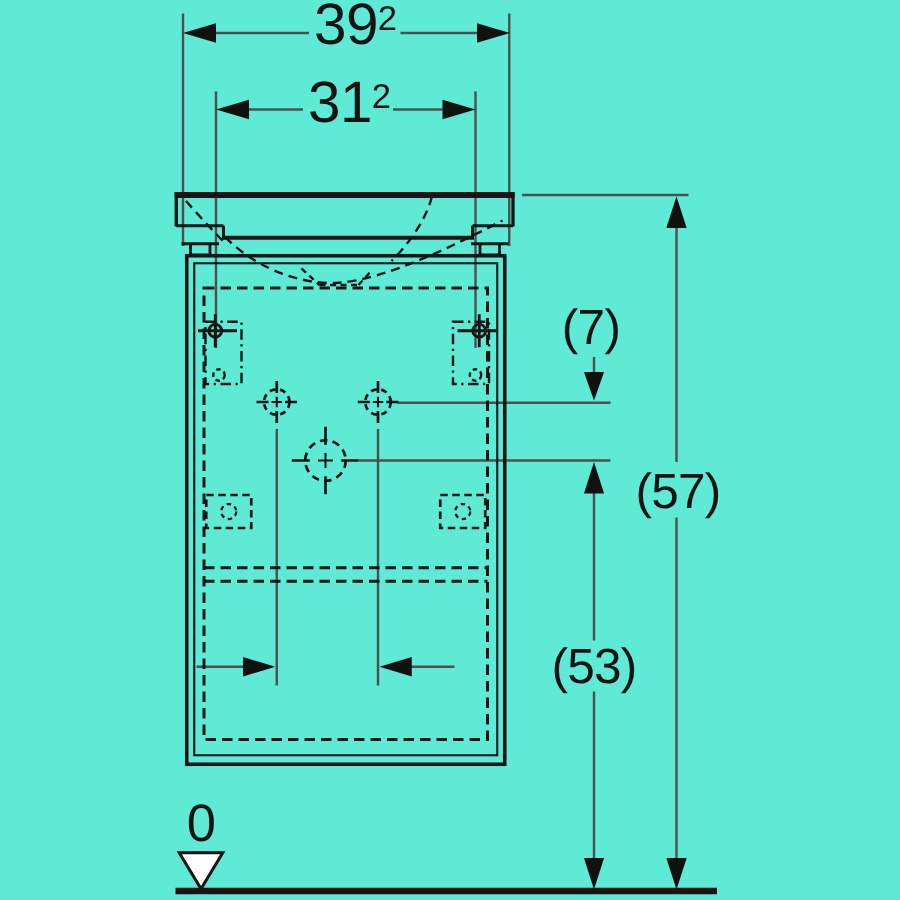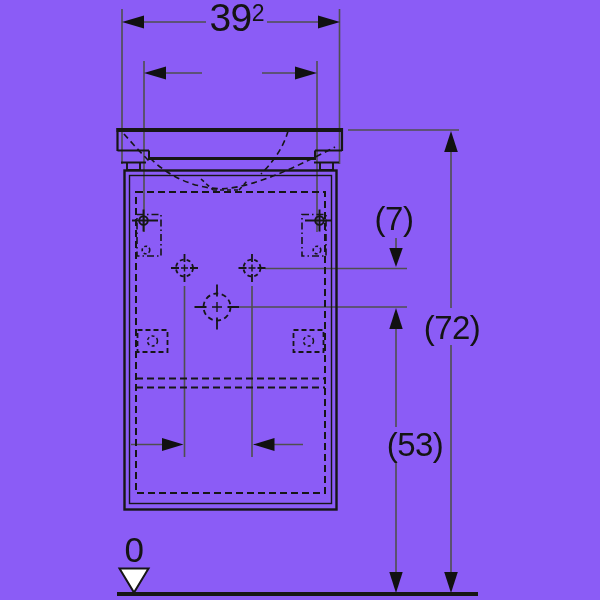--- a/index.html
+++ b/index.html
@@ -1,17 +1,17 @@
 <!DOCTYPE html>
 <html><head>
 <meta charset="utf-8">
 <style>
   html,body{margin:0;padding:0;background:#fff;}
   .stage{
-    position:relative;width:600px;height:600px;background:#8b5cf6;
+    position:relative;width:600px;height:600px;background:#5eead4;
     font-family:"Liberation Sans",sans-serif;overflow:hidden;
   }
   .stage svg{position:absolute;left:0;top:0;}
   .lbl{
     position:absolute;transform:translate(-50%,-50%);
     color:#141414;font-size:33px;line-height:1;white-space:nowrap;
     letter-spacing:-0.5px;
   }
   .lbl-lg{font-size:39px;}
   .lbl sup{font-size:23px;vertical-align:0.42em;letter-spacing:0;}
@@ -115,23 +115,24 @@
         <path d="M124,134 C132,143 141,153 149,161"></path>
         <path d="M150,158 C175,183 207,190 226,188.5 C258,186 302,164 335,147"></path>
         <path d="M288,131 C284,146 274,161 261,174"></path>
         <path d="M201,179 L213,190 M213,190 H239 M239,190 L248,180" stroke-dasharray="4 3"></path>
       </g>
     </g>
   </svg>
 
   <div class="lbl lbl-lg" style="left:237px;top:17px"><span>39</span><sup>2</sup></div>
 
+  <div class="lbl lbl-lg" style="left:233px;top:69px"><span>31</span><sup>2</sup></div>
 
   <div class="lbl" style="left:394px;top:218px">(7)</div>
 
-  <div class="lbl" style="left:452px;top:327px">(72)</div>
+  <div class="lbl" style="left:452px;top:327px">(57)</div>
 
-  <div class="lbl" style="left:415px;top:444px">(53)</div>
+  <div class="lbl" style="left:396px;top:444px">(53)</div>
 
 
   <div class="lbl" style="left:134px;top:549px;font-size:35px">0</div>
 
 </div>
 
 </body></html>

